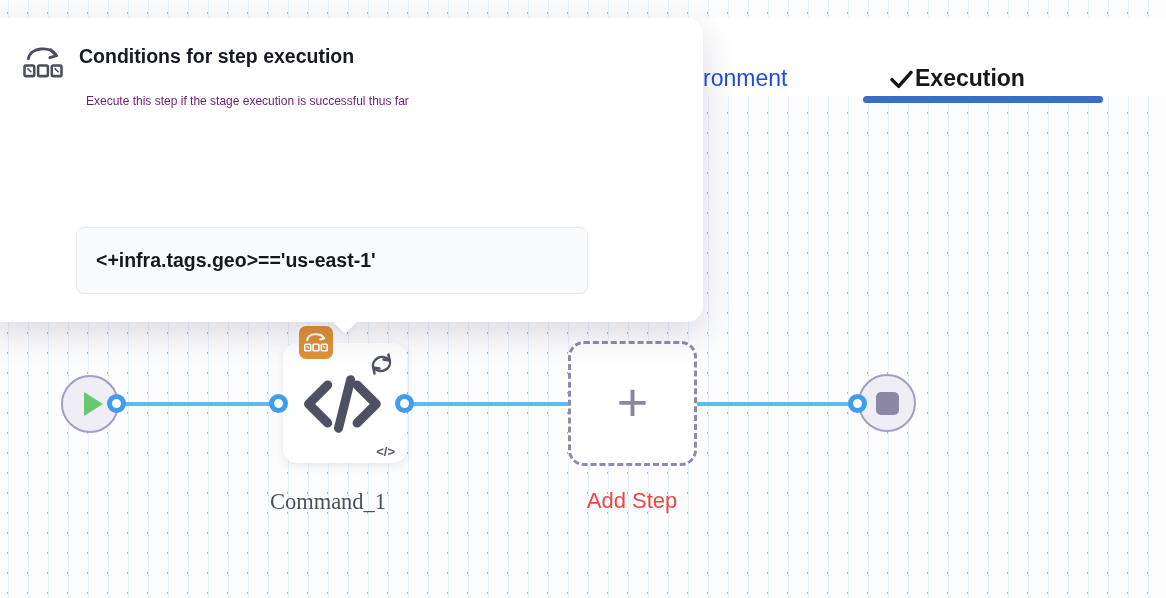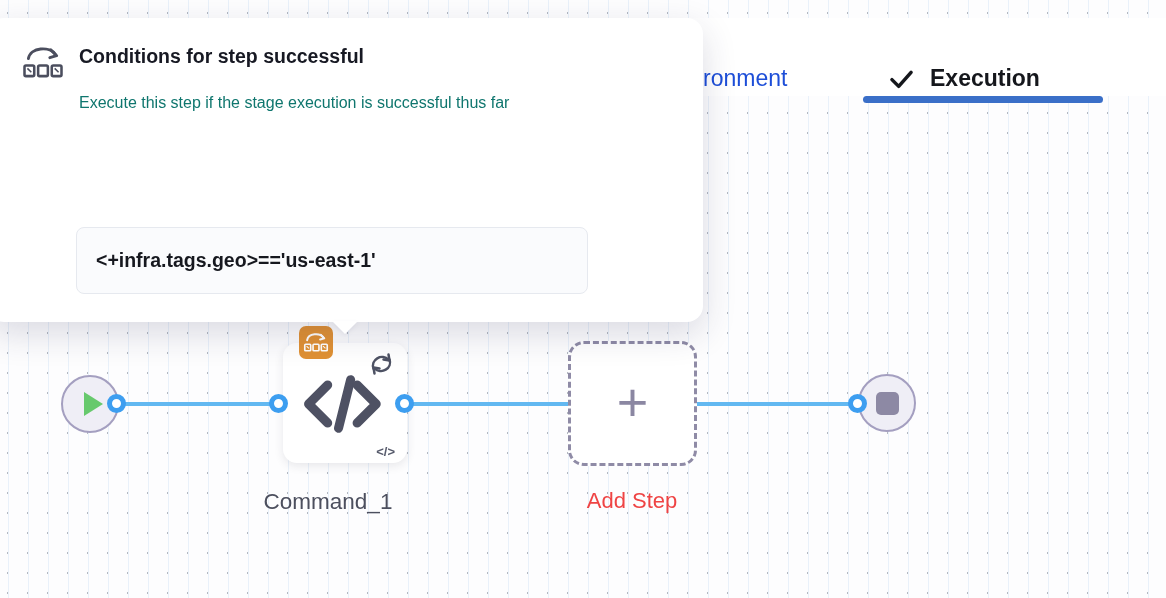--- a/index.html
+++ b/index.html
@@ -14,21 +14,21 @@
     background-image:
       linear-gradient(90deg,#e9f1fa 1px, transparent 1px),
       radial-gradient(circle,#b4b8c0 1.2px, transparent 1.5px);
     background-size:20px 20px,20px 20px;
     background-position:8px 0px,-2px 3px;
   }
   
   .header{position:absolute;left:0;top:18px;width:1166px;height:78px;background:#ffffff;z-index:5;}
   .tab{position:absolute;top:47px;font-size:23px;color:#1d4ed8;white-space:nowrap;cursor:pointer;}
   .tab-env{left:703px;font-weight:400;}
-  .tab-exec{left:888px;display:flex;align-items:center;gap:15px;font-weight:700;color:#15171c;}
+  .tab-exec{left:888px;display:flex;align-items:center;font-weight:700;color:#15171c;}
   .tab-underline{position:absolute;left:863px;top:96px;width:240px;height:7px;border-radius:4px;background:#3a6fc8;z-index:5;}
   
   .flow-line{position:absolute;left:117px;top:402px;width:741px;height:4px;background:#62b8f1;z-index:1;}
   .ring{position:absolute;width:19px;height:19px;box-sizing:border-box;border:5px solid #3d9ef0;background:#fff;border-radius:50%;z-index:3;cursor:pointer;}
   
   .round-node{position:absolute;width:58px;height:58px;box-sizing:border-box;border:2px solid #a49fc0;border-radius:50%;background:#efeef6;z-index:2;display:flex;align-items:center;justify-content:center;}
   .play-tri{width:0;height:0;border-top:12px solid transparent;border-bottom:12px solid transparent;border-left:19px solid #67c96d;margin-left:6px;}
   .stop-sq{width:23px;height:23px;border-radius:5px;background:#8d89a4;}
   
   .step-card{position:absolute;left:283px;top:343px;width:124px;height:120px;background:#fff;border-radius:14px;z-index:2;
@@ -37,31 +37,31 @@
   .card-loop{position:absolute;right:10px;top:7px;cursor:pointer;}
   .card-code-small{position:absolute;right:12px;bottom:4px;font-size:13px;font-weight:700;color:#565a6b;}
   .badge{position:absolute;left:299px;top:326px;width:34px;height:33px;border-radius:7px;background:#e09134;z-index:4;
     display:flex;align-items:center;justify-content:center;cursor:pointer;}
   
   .add-step{position:absolute;left:568px;top:341px;width:129px;height:125px;box-sizing:border-box;background:#fff;
     border:3px dashed #8f8ba6;border-radius:16px;z-index:2;display:flex;align-items:center;justify-content:center;cursor:pointer;}
   .plus{font-size:54px;font-weight:300;color:#8b87a2;line-height:1;margin-top:-4px;}
   
   .node-label{position:absolute;width:180px;text-align:center;z-index:2;white-space:nowrap;}
-  .label-command{left:238px;top:489px;font-size:22.5px;color:#4c4f5e;}
+  .label-command{left:238px;top:489px;font-size:22.5px;color:#4c4f5e;font-family:Liberation Serif, serif;}
   .label-addstep{left:542px;top:488px;font-size:22px;color:#ef4444;}
   
   .popover{position:absolute;left:-12px;top:18px;width:715px;height:304px;background:#fff;border-radius:16px;z-index:6;
     box-shadow:0 12px 34px rgba(35,40,80,.16);}
   .popover-caret{position:absolute;left:332px;top:321px;width:0;height:0;z-index:6;
     border-left:13px solid transparent;border-right:13px solid transparent;border-top:13px solid #ffffff;
     filter:drop-shadow(0 2px 2px rgba(35,40,80,.06));}
   .pop-icon{position:absolute;left:33px;top:26px;}
   .pop-title{position:absolute;left:91px;top:27px;font-size:19.5px;font-weight:700;color:#171923;}
-  .pop-desc{position:absolute;left:91px;top:76px;font-size:16px;color:#0f766e;}
+  .pop-desc{position:absolute;left:98px;top:76px;font-size:12px;color:#701a75;}
   .pop-chip{position:absolute;left:93px;top:117px;width:562px;height:31px;box-sizing:border-box;background:#f2f2f9;border-radius:6px;
     font-size:16.5px;font-weight:700;color:#23262e;line-height:31px;padding-left:13px;cursor:pointer;}
   .pop-subtext{position:absolute;left:91px;top:170px;font-size:16.5px;color:#1f2430;}
   .pop-expr{position:absolute;left:88px;top:209px;width:512px;height:67px;box-sizing:border-box;background:#fafbfd;
     border:1px solid #e6e9ef;border-radius:8px;font-weight:bold;}
   .pop-expr-text{padding-left:19px;line-height:64px;font-size:19.5px;color:#16181f;white-space:nowrap;}
 </style>
 </head>
 <body>
 
@@ -138,19 +138,19 @@
     <svg width="44" height="37" viewBox="0 0 44 38" fill="none">
       <path d="M7 15 C 9 3, 29 2, 35 11" stroke="#4b4e5e" stroke-width="3" stroke-linecap="round"></path>
       <polyline points="30 6 36 12 29 14" stroke="#4b4e5e" stroke-width="3" stroke-linecap="round" stroke-linejoin="round"></polyline>
       <rect x="3" y="22" width="10" height="11" rx="1.5" stroke="#4b4e5e" stroke-width="2.6"></rect>
       <rect x="17" y="22" width="10" height="11" rx="1.5" stroke="#4b4e5e" stroke-width="2.6"></rect>
       <rect x="31" y="22" width="10" height="11" rx="1.5" stroke="#4b4e5e" stroke-width="2.6"></rect>
       <line x1="6" y1="25" x2="10" y2="29" stroke="#4b4e5e" stroke-width="1.6"></line>
       <line x1="34" y1="25" x2="38" y2="29" stroke="#4b4e5e" stroke-width="1.6"></line>
     </svg>
   </div>
-  <div class="pop-title">Conditions for step successful</div>
+  <div class="pop-title">Conditions for step execution</div>
   <div class="pop-desc">Execute this step if the stage execution is successful thus far</div>
   <div class="pop-expr">
     <div class="pop-expr-text">&lt;+infra.tags.geo&gt;=='us-east-1'</div>
   </div>
 </div>
 <div class="popover-caret"></div>
 
 </body></html>

